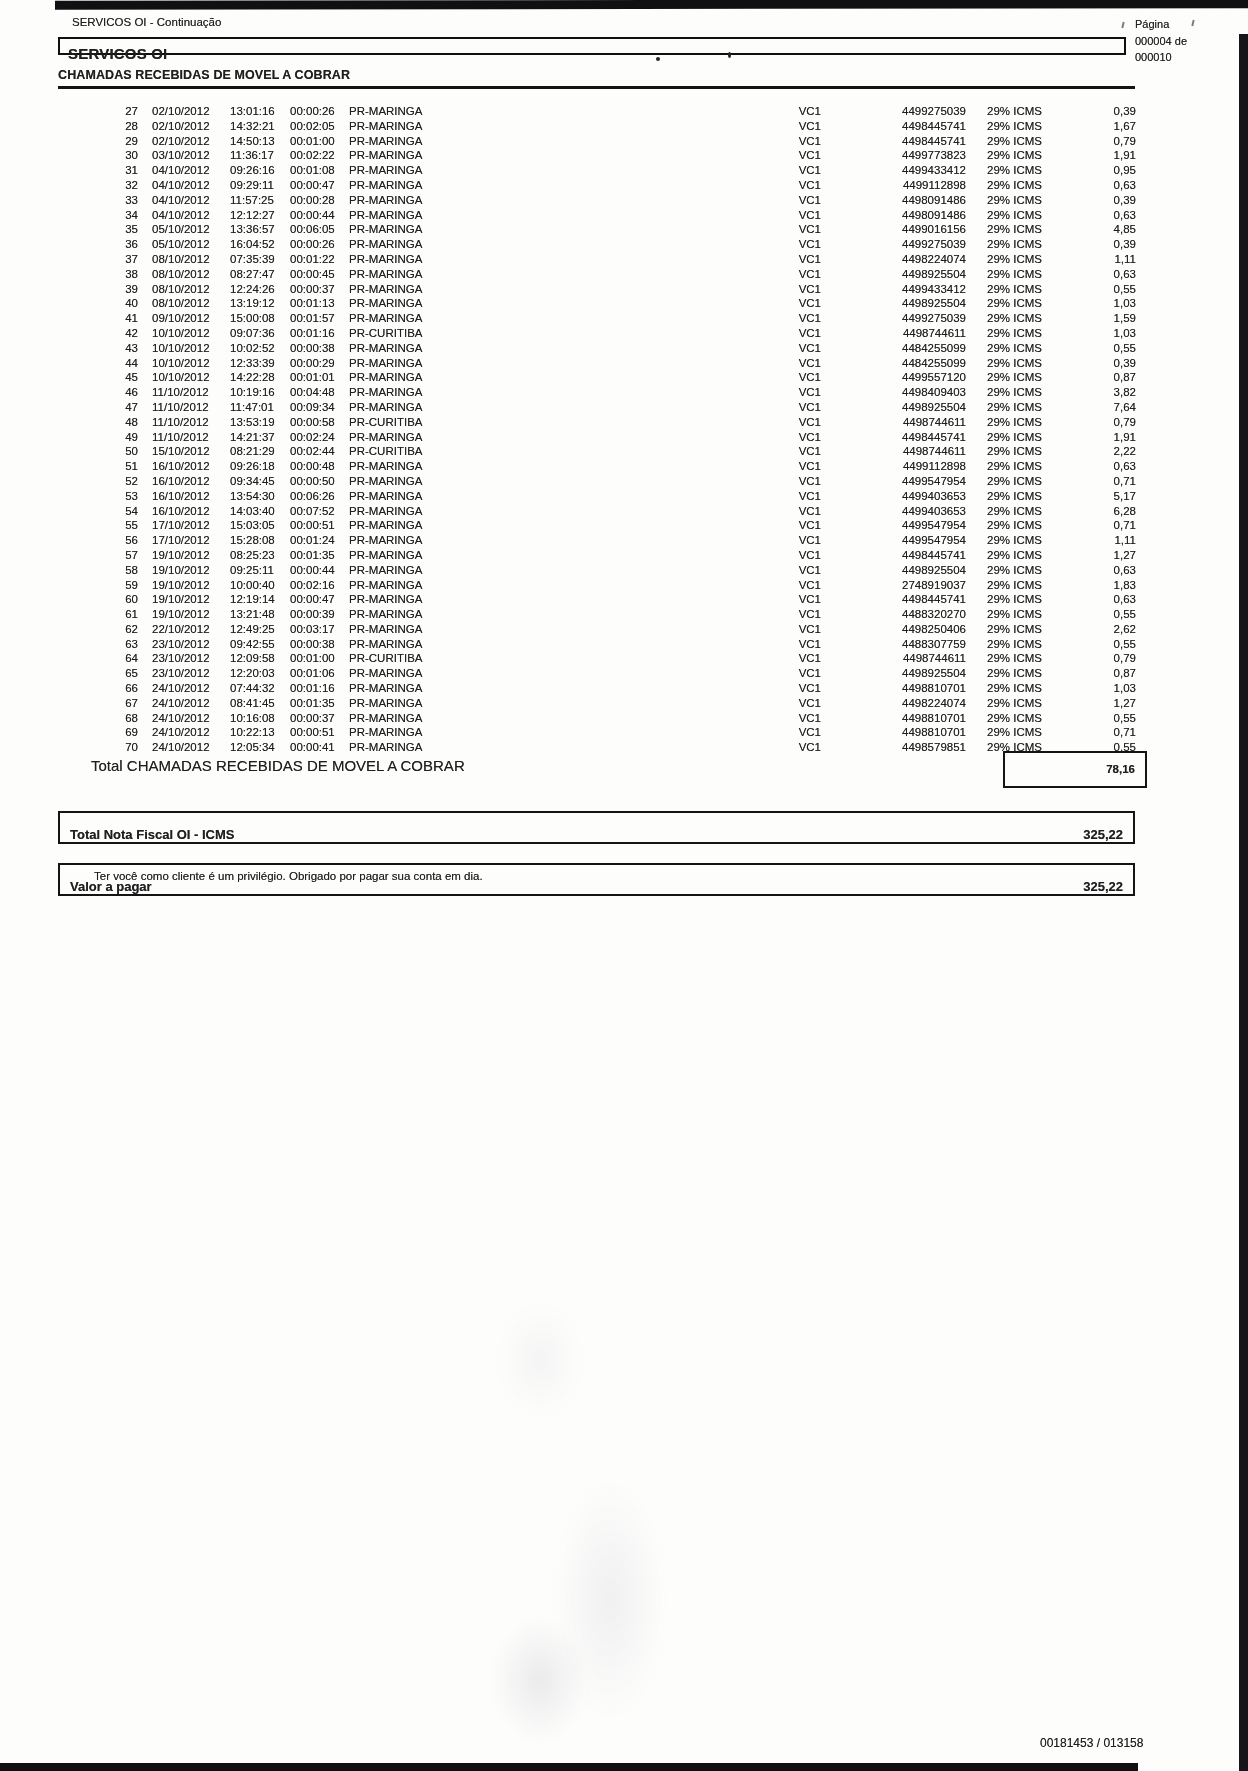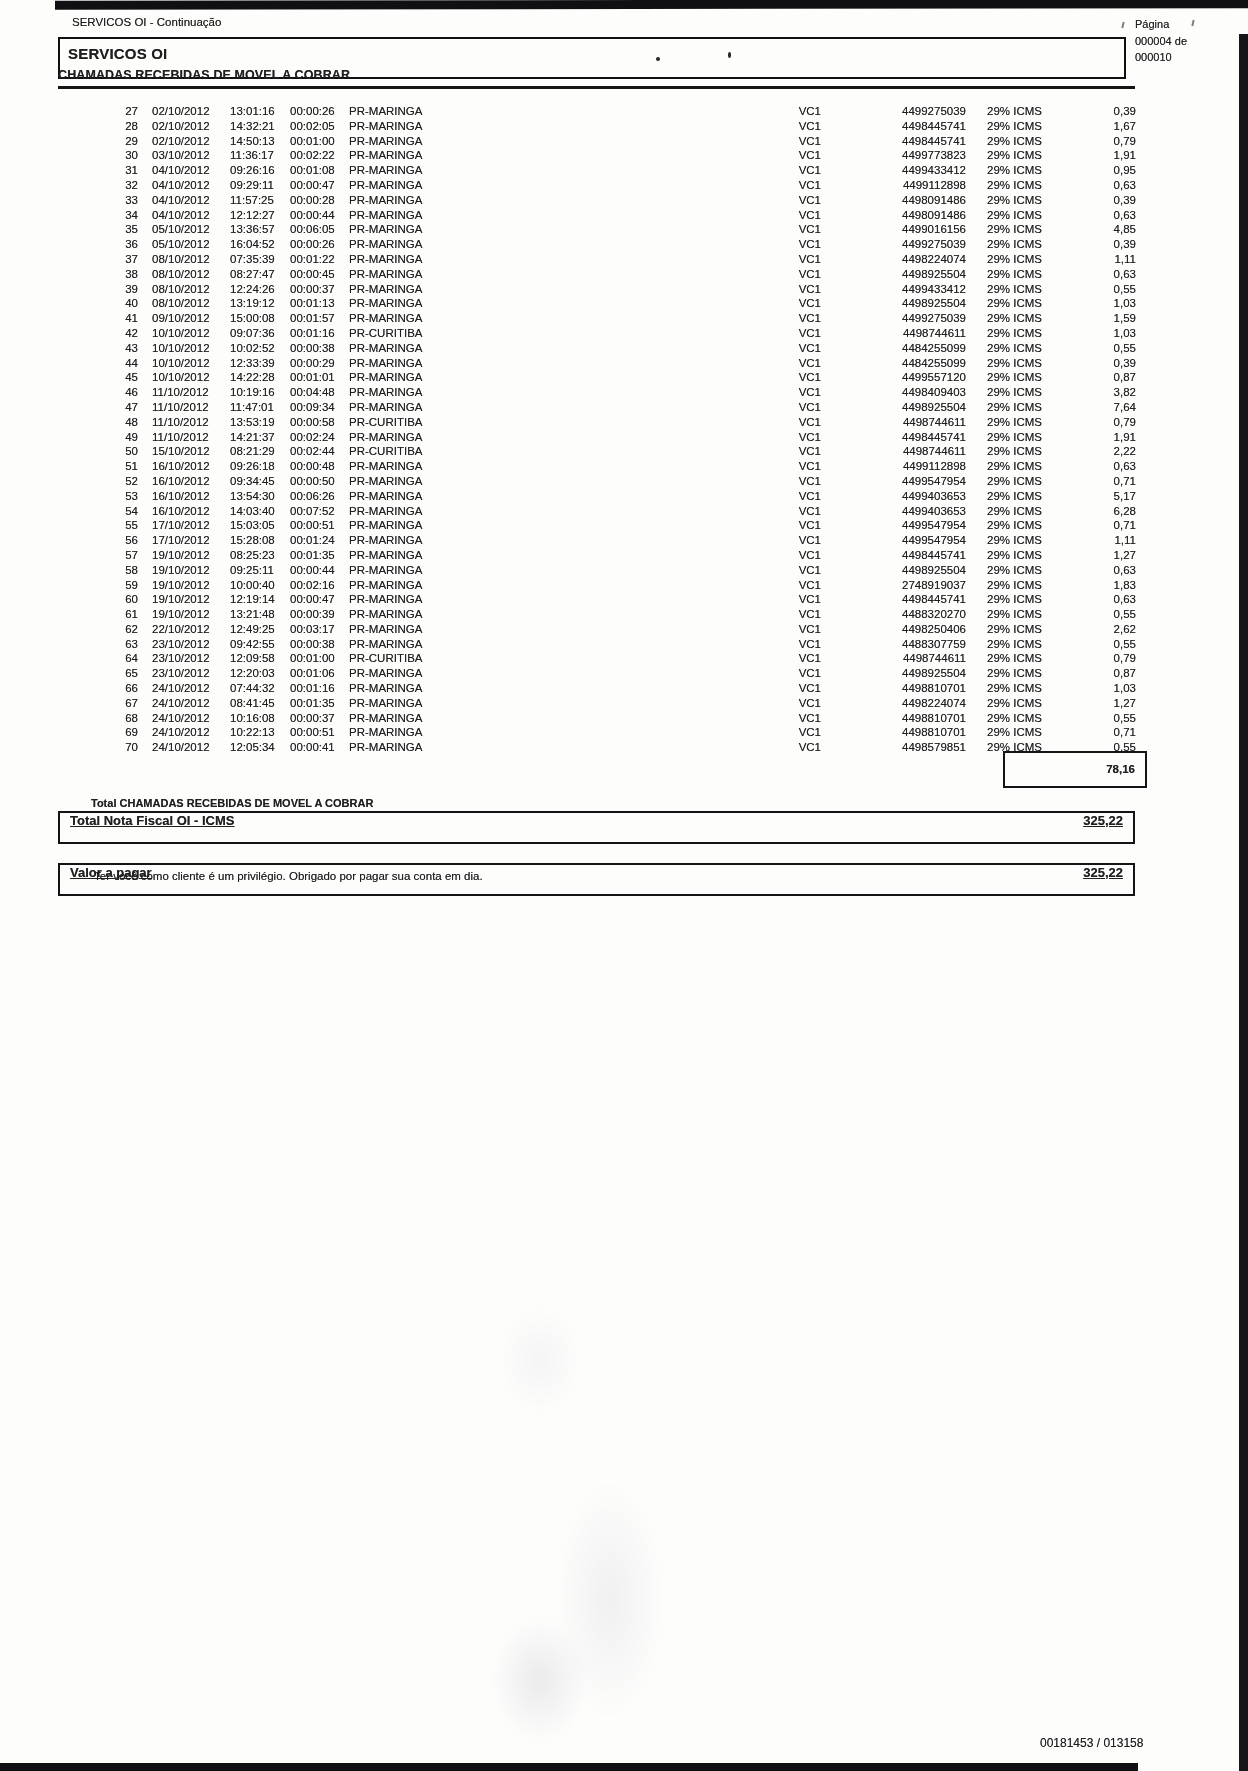--- a/index.html
+++ b/index.html
@@ -12,45 +12,45 @@
   
   .top-bar{position:absolute;left:55px;top:0;width:1193px;height:9px;background:#101013;transform:rotate(-0.08deg);}
   .right-strip{position:absolute;left:1239px;top:34px;width:9px;height:1737px;background:#15151a;}
   .bottom-bar{position:absolute;left:0;top:1763px;width:1138px;height:8px;background:#101013;}
   
   .cont-title{position:absolute;left:72px;top:16px;font-size:11.5px;font-weight:400;}
   .page-info{position:absolute;left:1135px;top:16px;font-size:11px;line-height:16.5px;}
   .mark{position:absolute;width:2px;height:6px;background:#3a3a3a;opacity:.65;transform:rotate(14deg);}
   .m1{left:1122px;top:22px;}
   .m2{left:1192px;top:20px;}
-  .servicos-box{position:absolute;left:58px;top:37px;width:1068px;height:42px;border:2px solid #101013;}
+  .servicos-box{position:absolute;left:58px;top:37px;width:1068px;height:18px;border:2px solid #101013;}
   .servicos-title{position:absolute;left:8px;top:0;line-height:29px;font-size:15px;font-weight:700;letter-spacing:.2px;}
   .dot{position:absolute;background:#26262a;border-radius:50%;}
   .d1{left:656px;top:57px;width:4px;height:4px;}
   .d2{left:728px;top:52px;width:3px;height:6px;}
   .chamadas-title{position:absolute;left:58px;top:68px;font-size:12.5px;font-weight:700;letter-spacing:.1px;}
   .rule{position:absolute;left:58px;top:86px;width:1077px;height:3px;background:#141417;}
   
   .trow{display:grid;grid-template-columns:68px 92px 60px 59px 300px 172px 145px 94px 87px;width:1077px;}
   .c{white-space:nowrap;}
   .c1{text-align:right;}
   .c2{padding-left:14px;}
   .c6{text-align:right;}
   .c7{text-align:right;}
   .c8{padding-left:21px;}
   .c9{text-align:right;padding-right:11px;}
   .thead{position:absolute;left:58px;top:90px;font-size:11.5px;font-weight:700;line-height:14px;}
   .thead .c1{text-align:left;padding-left:12px;}
   .tbody{position:absolute;left:70px;top:104px;font-size:11.5px;line-height:14.8px;}
   
-  .total-line{position:absolute;left:58px;top:757px;width:1077px;padding-left:33px;font-size:11px;font-weight:700;margin-top:40px;}
+  .total-line{position:absolute;left:58px;top:757px;width:1077px;padding-left:33px;font-size:15px;font-weight:400;}
   .total-box{position:absolute;left:1003px;top:751px;width:144px;height:37px;border:2px solid #141417;background:#fdfdfc;}
   .total-box span{display:block;text-align:right;padding-right:10px;line-height:33px;font-size:11.5px;font-weight:700;}
   
-  .sum-box{position:absolute;left:58px;width:1077px;height:33px;border:2px solid #141417;display:flex;align-items:flex-start;background:#fdfdfc;text-decoration:underline;}
+  .sum-box{position:absolute;left:58px;width:1077px;height:33px;border:2px solid #141417;display:flex;align-items:flex-end;background:#fdfdfc;}
   .box1{top:811px;}
   .box2{top:863px;}
   .sum-label{padding-left:10px;font-size:13px;font-weight:700;}
   .sum-value{margin-left:auto;padding-right:10px;font-size:13px;font-weight:700;}
   .message{position:absolute;left:58px;top:870px;font-size:11.5px;margin-left:36px;}
   .doc-number{position:absolute;left:1040px;top:1736px;font-size:12px;}
   
   .smudge{position:absolute;filter:blur(3px);pointer-events:none;}
   .s1{left:530px;top:1430px;width:160px;height:340px;
       background:radial-gradient(closest-side,rgba(110,110,125,.09),transparent 70%);}

